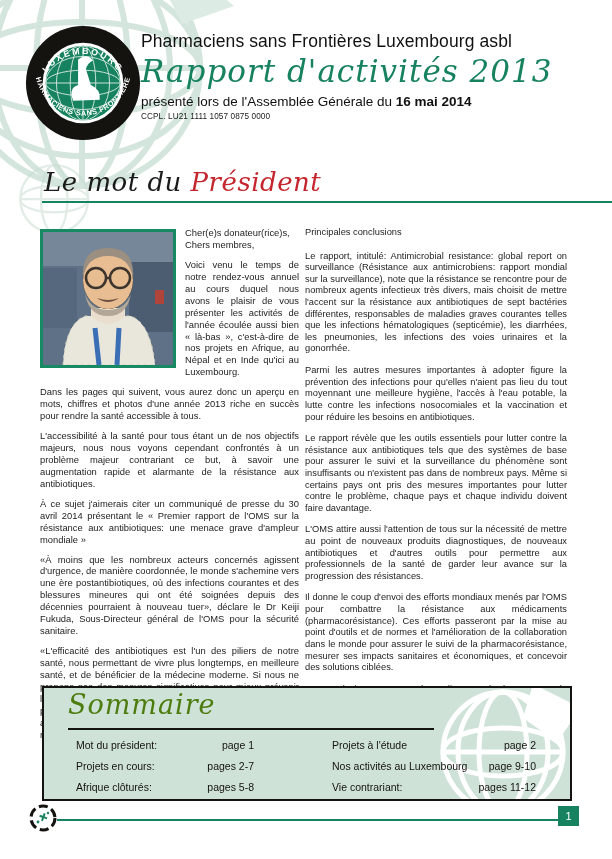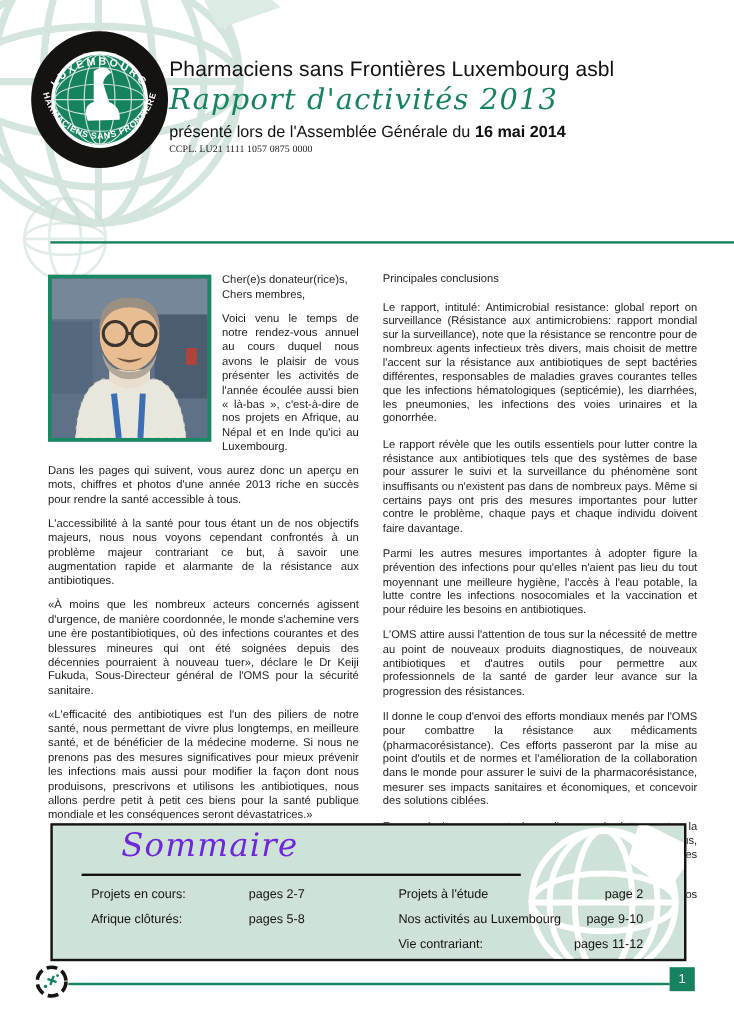--- a/index.html
+++ b/index.html
@@ -12,44 +12,44 @@
     overflow: hidden;
   }
   .page { position: relative; width: 612px; height: 859px; overflow: hidden; }
 
   
   .wm-top { position: absolute; left: -58px; top: -72px; z-index: 0; }
   .wm-section { position: absolute; left: 14px; top: 156px; z-index: 0; opacity: .55; }
 
   
   .badge { position: absolute; left: 24px; top: 24px; width: 118px; height: 118px; z-index: 2; }
-  .header-text { position: absolute; left: 141px; top: 31px; width: 462px; z-index: 2; margin-top: 16px; }
+  .header-text { position: absolute; left: 141px; top: 31px; width: 462px; z-index: 2; }
   .org-name { font-size: 17.5px; color: #111; letter-spacing: .1px; }
   .report-title {
     font-family: "DejaVu Serif", serif; font-style: italic;
-    font-size: 24px; color: #17825f; margin-top: 1px; letter-spacing: 1px;
+    font-size: 31px; color: #17825f; margin-top: 1px; letter-spacing: 1px;
   }
   .subtitle { font-size: 13.5px; color: #111; margin-top: 5px; }
   .subtitle b { font-weight: bold; text-align: center; }
   .address { font-size: 8.2px; color: #222; margin-top: 7px; letter-spacing: .1px; }
-  .account { font-size: 8.2px; color: #222; margin-top: 3px; letter-spacing: .1px; font-family: Liberation Serif, serif; }
+  .account { font-size: 8.2px; color: #222; margin-top: 3px; letter-spacing: .1px; }
 
   
   .section-heading {
     position: absolute; left: 44px; top: 167px; z-index: 1;
     font-family: "DejaVu Serif", serif; font-style: italic;
     font-size: 26px; letter-spacing: .5px;
   }
   .section-heading .accent { color: #c5252d; }
   .green-rule { position: absolute; left: 42px; top: 201px; width: 570px; height: 2px; background: #17825f; z-index: 1; }
 
   
   .col-left  { position: absolute; left: 40px;  top: 227px; width: 259px; z-index: 1;
                font-size: 9.4px; line-height: 1.27; text-align: justify; color: #1c1c1c; }
-  .col-right { position: absolute; left: 319px; top: 227px; width: 262px; z-index: 1;
+  .col-right { position: absolute; left: 305px; top: 227px; width: 262px; z-index: 1;
                font-size: 9.3px; line-height: 1.25; text-align: justify; color: #1c1c1c; }
   .col-left p  { margin: 0 0 8px 0; }
   .col-right p { margin: 0 0 10px 0; }
   .pre-line { white-space: pre-line; }
   .right-heading { margin-bottom: 12px !important; text-align: left; }
   .signature { text-align: right; margin-top: 4px; }
 
   .photo-frame {
     float: left; width: 136px; height: 139px;
     border: 3px solid #178a63; margin: 2px 9px 4px 0;
@@ -58,21 +58,21 @@
 
   
   .sommaire {
     position: absolute; left: 42px; top: 686px; width: 530px; height: 115px;
     background: #cfe2d8; border: 2px solid #15130f; z-index: 1; overflow: hidden;
   }
   .sommaire-globe { position: absolute; right: -16px; top: -14px; }
   .sommaire-title {
     position: absolute; left: 24px; top: 1px;
     font-family: "DejaVu Serif", serif; font-style: italic;
-    font-size: 27px; color: #6d28d9; letter-spacing: 1px; margin-left: 33px;
+    font-size: 27px; color: #4d7c0f; letter-spacing: 1px;
   }
   .sommaire-rule { position: absolute; left: 24px; top: 40px; width: 366px; height: 2px; background: #15130f; }
   .toc-left  { position: absolute; left: 32px;  top: 51px; width: 178px; }
   .toc-right { position: absolute; left: 288px; top: 51px; width: 204px; }
   .toc-row { display: flex; justify-content: space-between; font-size: 10.5px; color: #15130f; margin-bottom: 9px; }
   .toc-row .pg { text-align: right; white-space: nowrap; }
 
   
   .footer-logo { position: absolute; left: 28px; top: 803px; z-index: 1; }
   .footer-line { position: absolute; left: 57px; top: 819px; width: 501px; height: 1.5px; background: #17825f; z-index: 1; }
@@ -137,20 +137,21 @@
     </text>
   </svg>
 
   <div class="header-text">
     <div class="org-name">Pharmaciens sans Frontières Luxembourg asbl</div>
     <div class="report-title">Rapport d'activités 2013</div>
     <div class="subtitle"><span>présenté lors de l'Assemblée Générale du </span><b>16 mai 2014</b></div>
     <div class="account">CCPL. LU21 1111 1057 0875 0000</div>
   </div>
 
+  <div class="section-heading"><span>Le mot du </span><span class="accent">Président</span></div>
   <div class="green-rule"></div>
 
   <div class="col-left">
     <div class="photo-frame">
       <svg width="130" height="133" viewBox="0 0 130 133">
         <rect width="130" height="133" fill="#5f7186"></rect>
         <rect x="0" y="0" width="130" height="34" fill="#76879a"></rect>
         <rect x="86" y="30" width="44" height="70" fill="#4c5d72"></rect>
         <rect x="112" y="58" width="9" height="14" fill="#b0443a"></rect>
         <rect x="0" y="36" width="34" height="60" fill="#55687d"></rect>
@@ -166,29 +167,30 @@
         <circle cx="53" cy="46" r="10" fill="none" stroke="#3c352e" stroke-width="2.5"></circle>
         <circle cx="77" cy="46" r="10" fill="none" stroke="#3c352e" stroke-width="2.5"></circle>
         <line x1="63" y1="46" x2="67" y2="46" stroke="#3c352e" stroke-width="2.5"></line>
       </svg>
     </div>
     <p class="pre-line">Cher(e)s donateur(rice)s,
 Chers membres,</p>
     <p>Voici venu le temps de notre rendez-vous annuel au cours duquel nous avons le plaisir de vous présenter les activités de l'année écoulée aussi bien « là-bas », c'est-à-dire de nos projets en Afrique, au Népal et en Inde qu'ici au Luxembourg.</p>
     <p>Dans les pages qui suivent, vous aurez donc un aperçu en mots, chiffres et photos d'une année 2013 riche en succès pour rendre la santé accessible à tous.</p>
     <p>L'accessibilité à la santé pour tous étant un de nos objectifs majeurs, nous nous voyons cependant confrontés à un problème majeur contrariant ce but, à savoir une augmentation rapide et alarmante de la résistance aux antibiotiques.</p>
+    <p>À ce sujet j'aimerais citer un communiqué de presse du 30 avril 2014 présentant le « Premier rapport de l'OMS sur la résistance aux antibiotiques: une menace grave d'ampleur mondiale »</p>
     <p>«À moins que les nombreux acteurs concernés agissent d'urgence, de manière coordonnée, le monde s'achemine vers une ère postantibiotiques, où des infections courantes et des blessures mineures qui ont été soignées depuis des décennies pourraient à nouveau tuer», déclare le Dr Keiji Fukuda, Sous-Directeur général de l'OMS pour la sécurité sanitaire.</p>
     <p>«L'efficacité des antibiotiques est l'un des piliers de notre santé, nous permettant de vivre plus longtemps, en meilleure santé, et de bénéficier de la médecine moderne. Si nous ne prenons pas des mesures significatives pour mieux prévenir les infections mais aussi pour modifier la façon dont nous produisons, prescrivons et utilisons les antibiotiques, nous allons perdre petit à petit ces biens pour la santé publique mondiale et les conséquences seront dévastatrices.»</p>
   </div>
 
   <div class="col-right">
     <p class="right-heading">Principales conclusions</p>
     <p>Le rapport, intitulé: Antimicrobial resistance: global report on surveillance (Résistance aux antimicrobiens: rapport mondial sur la surveillance), note que la résistance se rencontre pour de nombreux agents infectieux très divers, mais choisit de mettre l'accent sur la résistance aux antibiotiques de sept bactéries différentes, responsables de maladies graves courantes telles que les infections hématologiques (septicémie), les diarrhées, les pneumonies, les infections des voies urinaires et la gonorrhée.</p>
+    <p>Parmi les autres mesures importantes à adopter figure la prévention des infections pour qu'elles n'aient pas lieu du tout moyennant une meilleure hygiène, l'accès à l'eau potable, la lutte contre les infections nosocomiales et la vaccination et pour réduire les besoins en antibiotiques.</p>
     <p>Le rapport révèle que les outils essentiels pour lutter contre la résistance aux antibiotiques tels que des systèmes de base pour assurer le suivi et la surveillance du phénomène sont insuffisants ou n'existent pas dans de nombreux pays. Même si certains pays ont pris des mesures importantes pour lutter contre le problème, chaque pays et chaque individu doivent faire davantage.</p>
-    <p>Parmi les autres mesures importantes à adopter figure la prévention des infections pour qu'elles n'aient pas lieu du tout moyennant une meilleure hygiène, l'accès à l'eau potable, la lutte contre les infections nosocomiales et la vaccination et pour réduire les besoins en antibiotiques.</p>
     <p>L'OMS attire aussi l'attention de tous sur la nécessité de mettre au point de nouveaux produits diagnostiques, de nouveaux antibiotiques et d'autres outils pour permettre aux professionnels de la santé de garder leur avance sur la progression des résistances.</p>
     <p>Il donne le coup d'envoi des efforts mondiaux menés par l'OMS pour combattre la résistance aux médicaments (pharmacorésistance). Ces efforts passeront par la mise au point d'outils et de normes et l'amélioration de la collaboration dans le monde pour assurer le suivi de la pharmacorésistance, mesurer ses impacts sanitaires et économiques, et concevoir des solutions ciblées.</p>
     <p>En conclusion, on peut donc dire que la lutte contre la résistance aux antibiotiques est l'affaire de tous, consommateurs, prescripteurs, pharmaciens, responsables politiques et fabricants !</p>
     <p class="signature">Camille Groos</p>
   </div>
 
   <div class="sommaire">
     <svg class="sommaire-globe" width="175" height="150" viewBox="0 0 175 150">
       <g fill="none" stroke="#ffffff" stroke-width="5">
         <circle cx="92" cy="78" r="60"></circle>
@@ -196,20 +198,24 @@
         <ellipse cx="92" cy="78" rx="24" ry="60"></ellipse>
         <ellipse cx="92" cy="78" rx="45" ry="60"></ellipse>
         <line x1="32" y1="78" x2="152" y2="78"></line>
       </g>
       <polygon points="122,10 170,34 146,68 112,44" fill="#ffffff"></polygon>
     </svg>
     <div class="sommaire-title">Sommaire</div>
     <div class="sommaire-rule"></div>
     <div class="toc-left">
       <div class="toc-row">
+        <span>Mot du président:</span>
+        <span class="pg">page 1</span>
+      </div>
+      <div class="toc-row">
         <span>Projets en cours:</span>
         <span class="pg">pages 2-7</span>
       </div>
       <div class="toc-row">
         <span>Afrique clôturés:</span>
         <span class="pg">pages 5-8</span>
       </div>
     </div>
     <div class="toc-right">
       <div class="toc-row">

